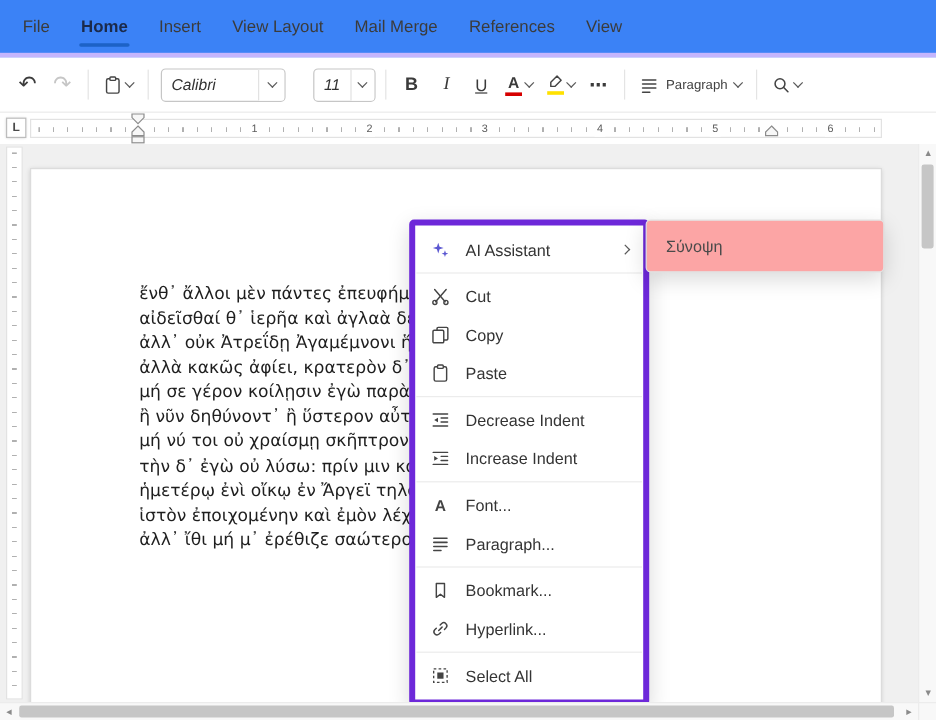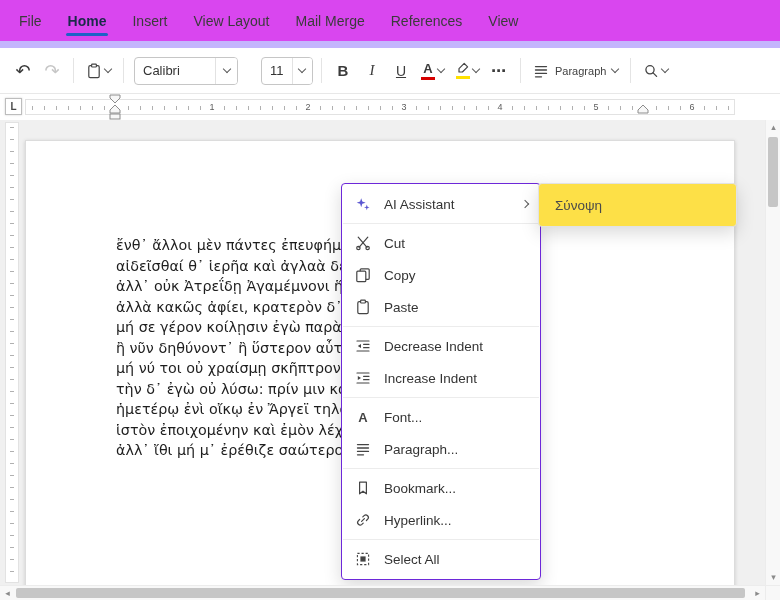--- a/index.html
+++ b/index.html
@@ -1,40 +1,40 @@
 <!DOCTYPE html>
 <html><head>
 <meta charset="utf-8">
 <style>
   * { margin:0; padding:0; box-sizing:border-box; }
   html,body { width:780px; height:600px; }
   body { font-family:"Liberation Sans","DejaVu Sans",sans-serif; background:#fff; }
   .app { position:relative; width:780px; height:600px; overflow:hidden; background:#fff; color:#333; }
 
   
-  .menubar { height:48px; display:flex; align-items:stretch; padding:0 6px; background:#d946ef; border-bottom:7px solid #c4b5fd; }
+  .menubar { height:48px; display:flex; align-items:stretch; padding:0 6px; background:#3b82f6; border-bottom:4px solid #c4b5fd; }
   .mb-item { position:relative; display:flex; align-items:center; padding:0 13px; font-size:14px; color:#3b3b3b; cursor:default; }
   .mb-item.active span { color:#1b2a4a; font-weight:700; }
   .mb-item.active::after { content:''; position:absolute; left:11px; right:11px; bottom:5px; height:3px; border-radius:2px; background:#1d62c6; }
 
   
   .toolbar { height:46px; display:flex; align-items:center; padding:0 10px; gap:3px; background:#fff; border-bottom:1px solid #e8e8e8; }
   button { background:none; border:none; font:inherit; color:inherit; }
   .tb-btn { display:flex; align-items:center; justify-content:center; min-width:26px; height:30px; border-radius:4px; color:#3b3b3b; gap:3px; padding:0 4px; }
   .tb-btn.disabled { color:#c6c6c6; }
   .tb-sep { width:1px; height:25px; background:#e4e4e4; margin:0 5px; flex:0 0 1px; }
   .glyph-undo,.glyph-redo { font-size:18px; line-height:1; font-family:"DejaVu Sans",sans-serif; }
   .glyph-b { font-weight:700; font-size:15px; }
   .glyph-i { font-style:italic; font-family:"Liberation Serif",serif; font-size:15px; }
   .glyph-u { text-decoration:underline; font-size:14px; }
   .glyph-more { font-size:15px; font-weight:700; letter-spacing:1px; }
   .chev { width:6px; height:6px; border-right:1.4px solid #5a5a5a; border-bottom:1.4px solid #5a5a5a; transform:rotate(45deg); margin-top:-3px; flex:0 0 auto; }
   .chev-r { width:6px; height:6px; border-right:1.4px solid #5a5a5a; border-bottom:1.4px solid #5a5a5a; transform:rotate(-45deg); }
   .combo { display:flex; align-items:center; height:28px; border:1px solid #c6c6c6; border-radius:4px; background:#fff; overflow:hidden; }
-  .combo-text { padding:0 8px; font-size:13px; color:#333; flex:1; text-align:left; }
+  .combo-text { padding:0 8px; font-size:13px; color:#333; flex:1; text-align:left;font-style:italic; }
   .combo-btn { width:22px; align-self:stretch; display:flex; align-items:center; justify-content:center; border-left:1px solid #e2e2e2; background:#fff; }
   .combo.font-name { width:104px; margin-left:2px; }
   .combo.font-size { width:52px; margin-left:20px; }
   .color-split { display:flex; flex-direction:column; align-items:center; line-height:1; }
   .color-split .letter { font-size:13px; font-weight:600; }
   .bar { width:14px; height:3px; margin-top:2px; }
   .bar-red { background:#d60000; }
   .bar-yellow { background:#ffe100; }
   .pg-label { font-size:11px; color:#424242; margin:0 3px; }
 
@@ -51,28 +51,28 @@
 
   
   .editor { position:absolute; top:120px; left:0; right:0; bottom:15px; background:#f0f0f0; overflow:hidden; }
   .v-ruler { position:absolute; left:5px; top:2px; width:14px; bottom:2px; background:#fff; border:1px solid #e2e2e2; }
   .v-ticks { position:absolute; top:4px; bottom:4px; left:4px; width:4px; background:repeating-linear-gradient(to bottom,#b0b0b0 0 1px,transparent 1px 12px); }
   .page { position:absolute; left:25px; top:20px; width:710px; height:880px; background:#fff; border:1px solid #dcdcdc; box-shadow:0 1px 4px rgba(0,0,0,.16); }
   .doc-text { padding:94px 40px 0 90px; font-family:"DejaVu Sans",sans-serif; font-size:14.3px; line-height:20.5px; color:#1e1e1e; }
   .doc-line { white-space:nowrap; }
 
   
-  .context-menu { position:absolute; left:341px; top:63px; width:200px; background:#fff; border:1px solid #6d28d9; border-radius:4px; box-shadow:0 6px 18px rgba(0,0,0,.15); padding:4px 0; z-index:5; }
+  .context-menu { position:absolute; left:341px; top:63px; width:200px; background:#fff; border:5px solid #6d28d9; border-radius:4px; box-shadow:0 6px 18px rgba(0,0,0,.15); padding:4px 0; z-index:5; }
   .cm-item { height:32px; display:flex; align-items:center; gap:12px; padding:0 12px; font-size:13.5px; color:#343434; cursor:default; }
   .cm-icon { width:18px; flex:0 0 18px; display:flex; align-items:center; justify-content:center; color:#444; }
   .cm-icon .letter-a { font-size:13px; font-weight:600; color:#444; }
   .cm-label { flex:1; white-space:nowrap; }
   .cm-caret { margin-left:auto; display:flex; align-items:center; }
   .cm-sep { height:1px; background:#ececec; margin:3px 1px; }
-  .submenu { position:absolute; left:538px; top:63px; width:199px; background:#fde047; border:1px solid #e2e2e2; border-radius:4px; box-shadow:0 6px 18px rgba(0,0,0,.15); padding:4px 0; z-index:6; }
+  .submenu { position:absolute; left:538px; top:63px; width:199px; background:#fca5a5; border:1px solid #e2e2e2; border-radius:4px; box-shadow:0 6px 18px rgba(0,0,0,.15); padding:4px 0; z-index:6; }
   .submenu .cm-item { height:34px; padding:0 16px; color:#4a4a4a; }
 
   
   .v-scrollbar { position:absolute; right:0; top:0; bottom:0; width:15px; background:#f8f8f8; border-left:1px solid #ececec; z-index:7; }
   .h-scrollbar { position:absolute; left:0; right:15px; bottom:0; height:15px; background:#f8f8f8; border-top:1px solid #ececec; z-index:7; }
   .sb-btn { position:absolute; width:15px; height:15px; display:flex; align-items:center; justify-content:center; font-size:9px; color:#8a8a8a; line-height:1; }
   .sb-up { top:0; left:0; } .sb-down { bottom:0; left:0; }
   .sb-left { left:0; top:0; } .sb-right { right:0; top:0; }
   .v-thumb { position:absolute; top:17px; left:2px; right:2px; height:70px; background:#c6c6c6; border-radius:2px; }
   .h-thumb { position:absolute; left:16px; right:20px; top:2px; bottom:2px; background:#c6c6c6; border-radius:2px; }

